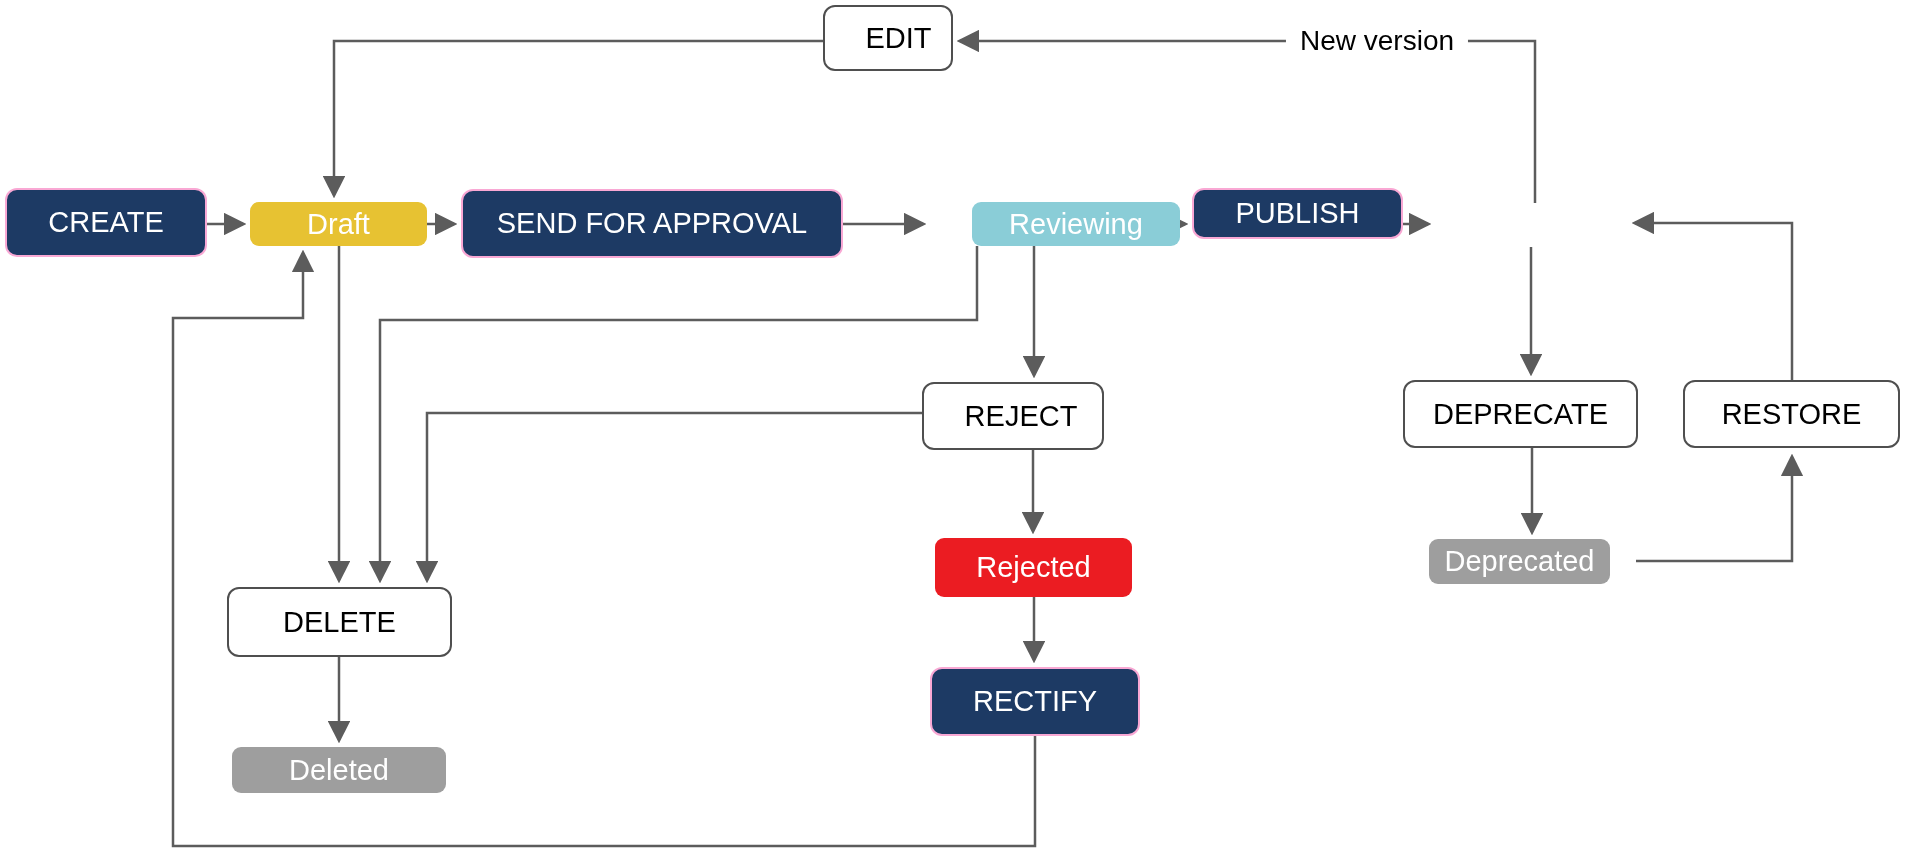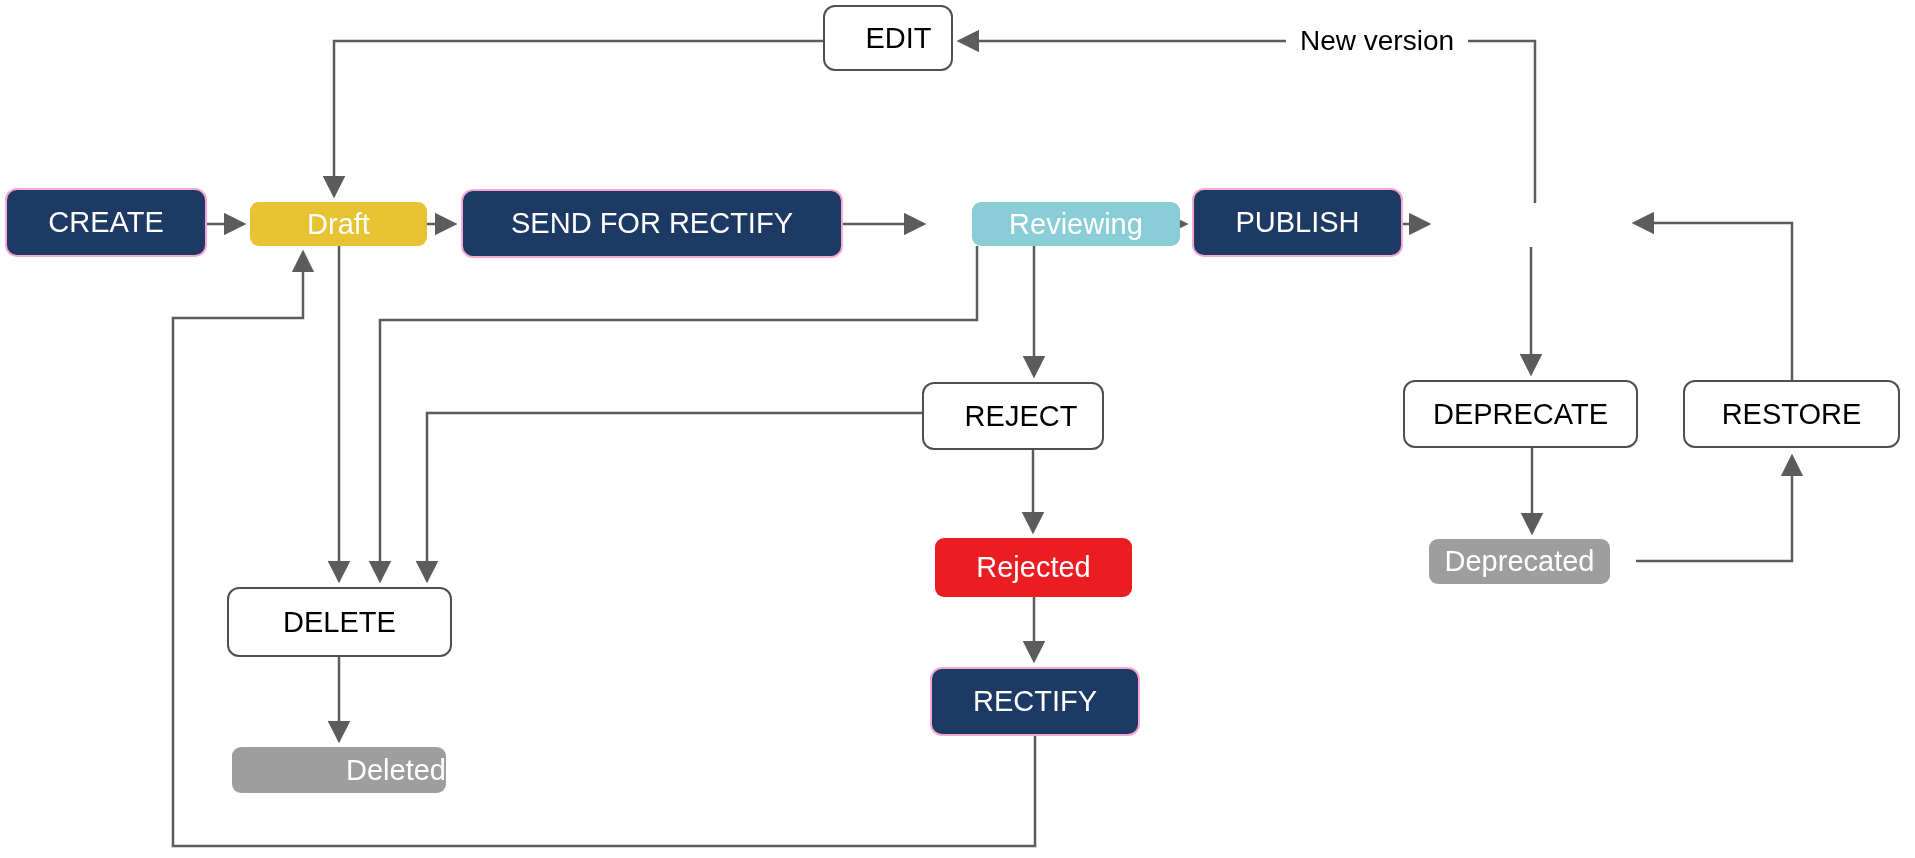--- a/index.html
+++ b/index.html
@@ -11,31 +11,31 @@
   .action{border:2px solid #f9a8d4;border-radius:12px;font-size:29px;color:#ffffff;}
   .plainbox{border:2px solid #4f4f4f;border-radius:12px;font-size:29px;color:#000000;background:#ffffff;}
   .state{border:none;border-radius:9px;font-size:29px;color:#ffffff;}
   .edge-label{position:absolute;background:#ffffff;color:#000000;font-size:28px;
               padding:2px 14px;transform:translate(-50%,-50%);}
   
   .n-create    {left:5px;   top:188px; width:202px; height:69px;}
   .n-draft     {left:250px; top:202px; width:177px; height:44px;}
   .n-sfa       {left:461px; top:189px; width:382px; height:69px;}
   .n-reviewing {left:930px; top:202px; width:208px; height:44px;}
-  .n-publish   {left:1192px;top:188px; width:211px; height:69px;}
+  .n-publish   {left:1192px;top:188px; width:211px; height:51px;}
   .n-published {left:1435px;top:203px; width:193px; height:44px;}
   .n-edit      {left:823px; top:5px;   width:130px; height:66px;padding-left:21px;}
   .n-reject    {left:922px; top:382px; width:182px; height:68px;padding-left:16px;}
   .n-deprecate {left:1403px;top:380px; width:235px; height:68px;}
   .n-restore   {left:1683px;top:380px; width:217px; height:68px;}
   .n-rejected  {left:935px; top:538px; width:197px; height:59px;}
   .n-deprecated{left:1429px;top:539px; width:181px; height:45px;}
   .n-delete    {left:227px; top:587px; width:225px; height:70px;}
   .n-rectify   {left:930px; top:667px; width:210px; height:69px;}
-  .n-deleted   {left:232px; top:747px; width:214px; height:46px;justify-content:flex-end;}
+  .n-deleted   {left:232px; top:747px; width:214px; height:46px;}
   .l-newversion{left:1377px;top:41px;}
   svg path{fill:none;stroke:#5c5c5c;stroke-width:2.5px;}
 </style>
 </head>
 <body>
 
 <div class="canvas">
 
   <svg class="edges" width="1915" height="858" viewBox="0 0 1915 858" xmlns="http://www.w3.org/2000/svg">
     <defs>
@@ -64,21 +64,21 @@
     <path d="M1792,380 V223 H1635" marker-end="url(#arrow)"></path>
   </svg>
 
   <div class="node action n-create" style="background-color: rgb(29, 58, 100);">
     <span>CREATE</span>
   </div>
   <div class="node state n-draft" style="background-color: rgb(231, 194, 50);">
     <span>Draft</span>
   </div>
   <div class="node action n-sfa" style="background-color: rgb(29, 58, 100);">
-    <span>SEND FOR RECTIFY</span>
+    <span>SEND FOR APPROVAL</span>
   </div>
   <div class="node state n-reviewing" style="background-color: rgb(138, 205, 215); margin-left: 42px;">
     <span>Reviewing</span>
   </div>
   <div class="node action n-publish" style="background-color: rgb(29, 58, 100);">
     <span>PUBLISH</span>
   </div>
   <div class="node plainbox n-edit">
     <span>EDIT</span>
   </div>

